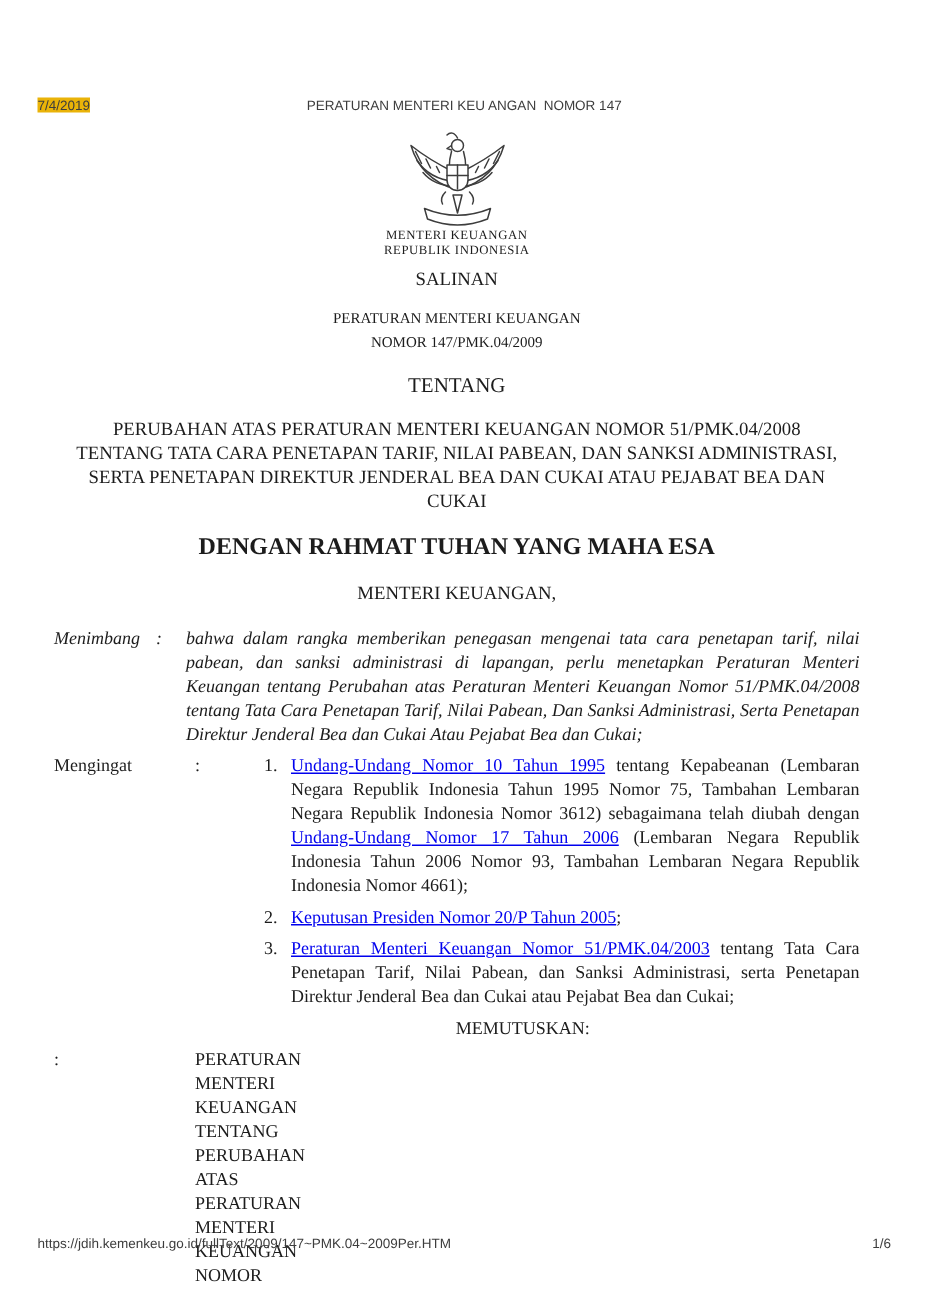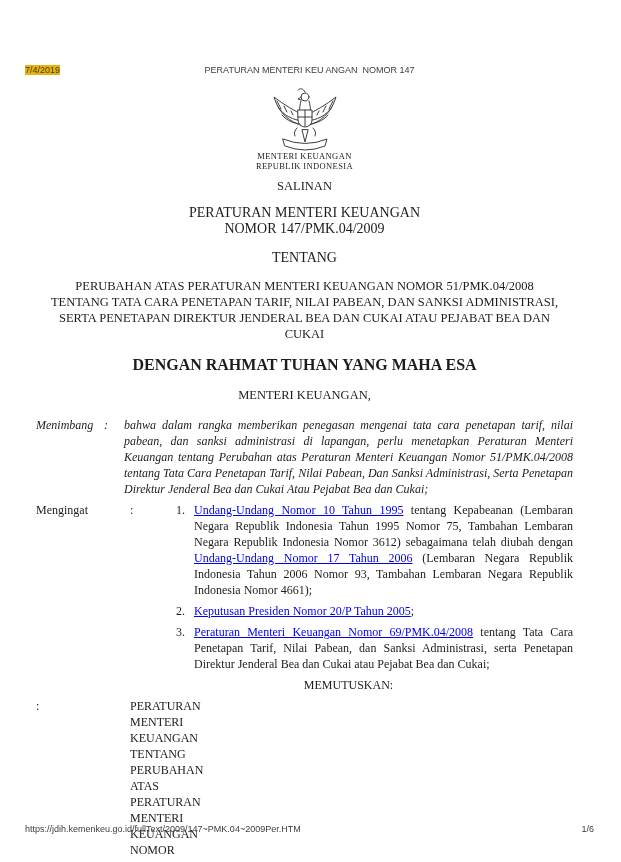--- a/index.html
+++ b/index.html
@@ -28,21 +28,21 @@
   .ph-date{position:relative;z-index:1;background:#eab308;}
 
   .content{padding:87px 48px 0 36px;}
 
   .letterhead{text-align:center;}
   .letterhead svg{display:block;margin:0 auto;}
   .lh-line{font-size:8.5px;line-height:10px;letter-spacing:.4px;}
 
   .c{text-align:center;}
   .salinan{margin-top:7px;font-size:12.5px;}
-  .doc-title{margin-top:11px;font-size:14px;line-height:16px;}
+  .doc-title{margin-top:11px;font-size:10px;line-height:16px;}
   .tentang{margin-top:13px;font-size:14px;}
   .subject{margin:12px auto 0;max-width:508px;font-size:12.5px;line-height:16px;text-align:center;}
   .grace{margin-top:15px;font-size:16px;font-weight:bold;}
   .authority{margin-top:14px;font-size:12.5px;}
 
   .clause{display:grid;grid-template-columns:68px 20px 1fr;margin-top:14px;}
   .clause.first{font-style:italic;}
   .clause.tight{margin-top:5px;gap:26px;}
   .clause .label{text-align:left;}
   .clause .colon{text-align:left;}
@@ -126,21 +126,21 @@
       <div class="text">bahwa dalam rangka memberikan penegasan mengenai tata cara penetapan tarif, nilai pabean, dan sanksi administrasi di lapangan, perlu menetapkan Peraturan Menteri Keuangan tentang Perubahan atas Peraturan Menteri Keuangan Nomor 51/PMK.04/2008 tentang Tata Cara Penetapan Tarif, Nilai Pabean, Dan Sanksi Administrasi, Serta Penetapan Direktur Jenderal Bea dan Cukai Atau Pejabat Bea dan Cukai;</div>
     </div>
 
     <div class="clause tight">
       <div class="label">Mengingat</div>
       <div class="colon">:</div>
       <div class="text">
         <ol class="reflist" id="mengingat-list">
             <li><span class="num">1.</span><a class="doc-link">Undang-Undang Nomor 10 Tahun 1995</a> tentang Kepabeanan (Lembaran Negara Republik Indonesia Tahun 1995 Nomor 75, Tambahan Lembaran Negara Republik Indonesia Nomor 3612) sebagaimana telah diubah dengan <a class="doc-link">Undang-Undang Nomor 17 Tahun 2006</a> (Lembaran Negara Republik Indonesia Tahun 2006 Nomor 93, Tambahan Lembaran Negara Republik Indonesia Nomor 4661);</li>
             <li><span class="num">2.</span><a class="doc-link">Keputusan Presiden Nomor 20/P Tahun 2005</a>;</li>
-            <li><span class="num">3.</span><a class="doc-link">Peraturan Menteri Keuangan Nomor 69/PMK.04/2008</a> tentang Tata Cara Penetapan Tarif, Nilai Pabean, dan Sanksi Administrasi, serta Penetapan Direktur Jenderal Bea dan Cukai atau Pejabat Bea dan Cukai;</li>
+            <li><span class="num">3.</span><a class="doc-link">Peraturan Menteri Keuangan Nomor 51/PMK.04/2003</a> tentang Tata Cara Penetapan Tarif, Nilai Pabean, dan Sanksi Administrasi, serta Penetapan Direktur Jenderal Bea dan Cukai atau Pejabat Bea dan Cukai;</li>
           </ol>
       </div>
     </div>
 
     <div class="center-col memutuskan">MEMUTUSKAN:</div>
 
     <div class="clause tight">
       <div class="colon">:</div>
       <div class="text upper">PERATURAN MENTERI KEUANGAN TENTANG PERUBAHAN ATAS PERATURAN MENTERI KEUANGAN NOMOR 51/PMK.04/2008 TENTANG TATA CARA PENETAPAN TARIF, NILAI PABEAN, DAN SANKSI ADMINISTRASI, SERTA PENETAPAN DIREKTUR JENDERAL BEA DAN CUKAI ATAU PEJABAT BEA DAN CUKAI.</div>
     </div>

